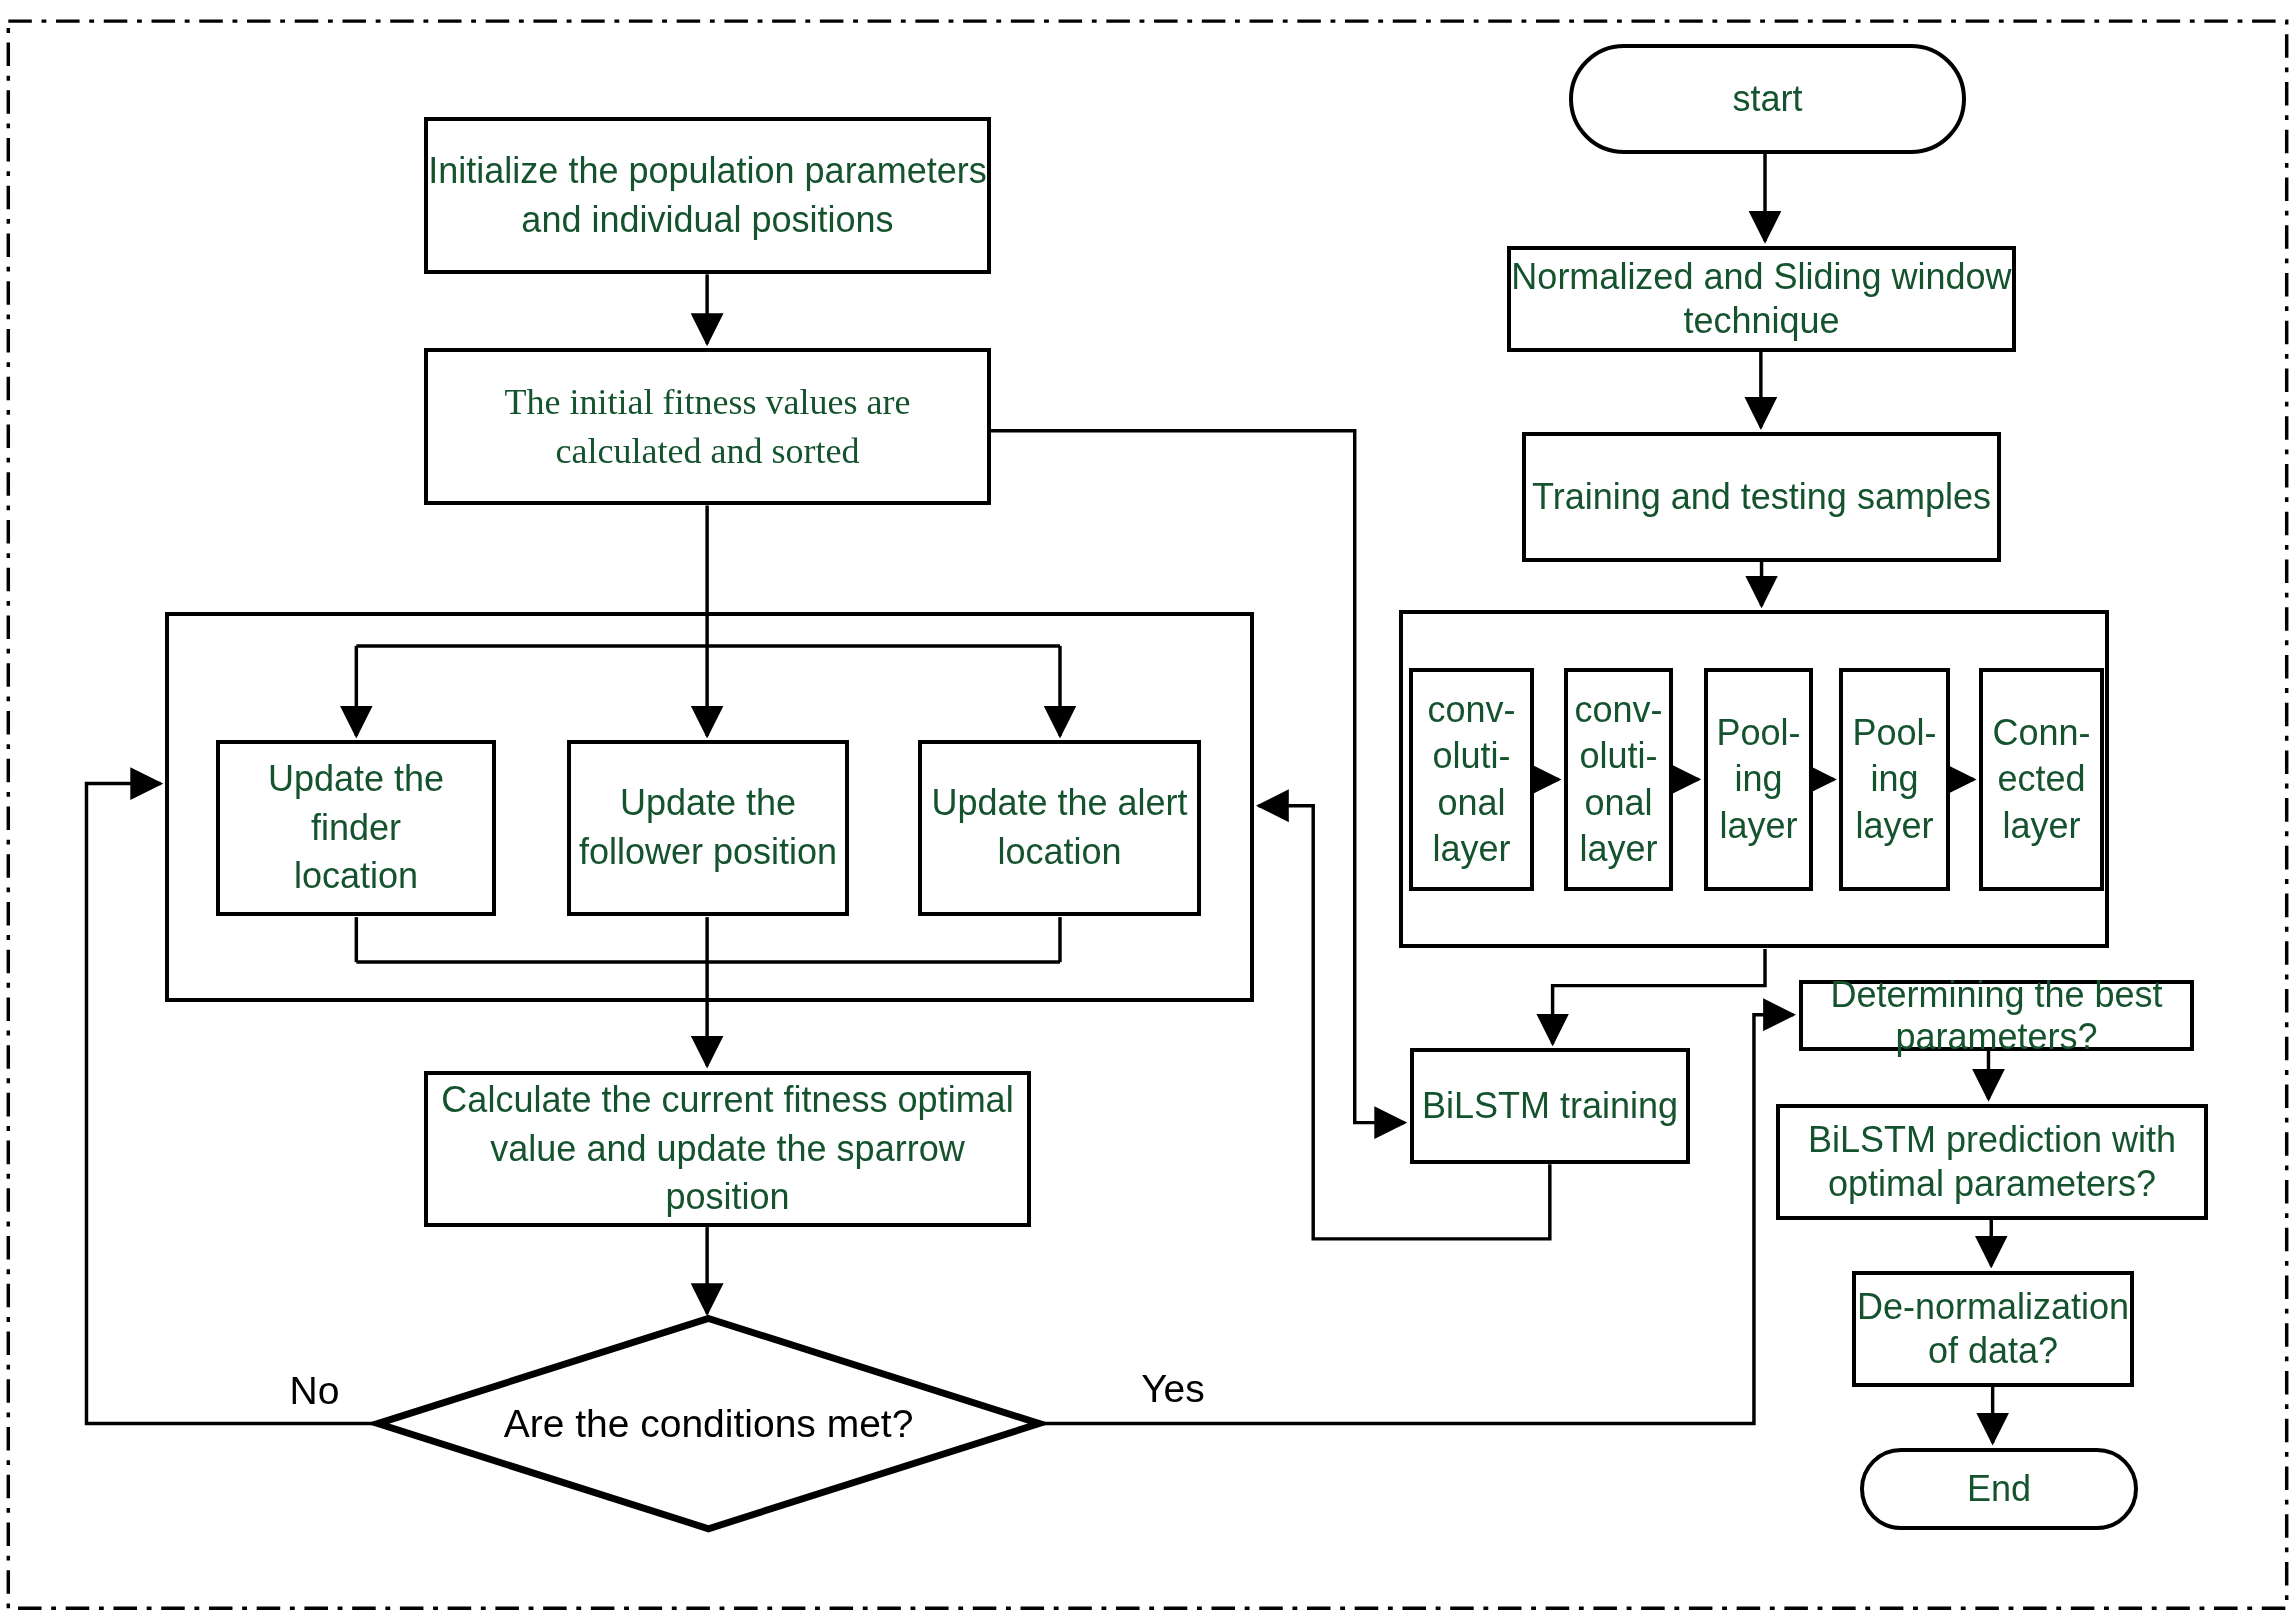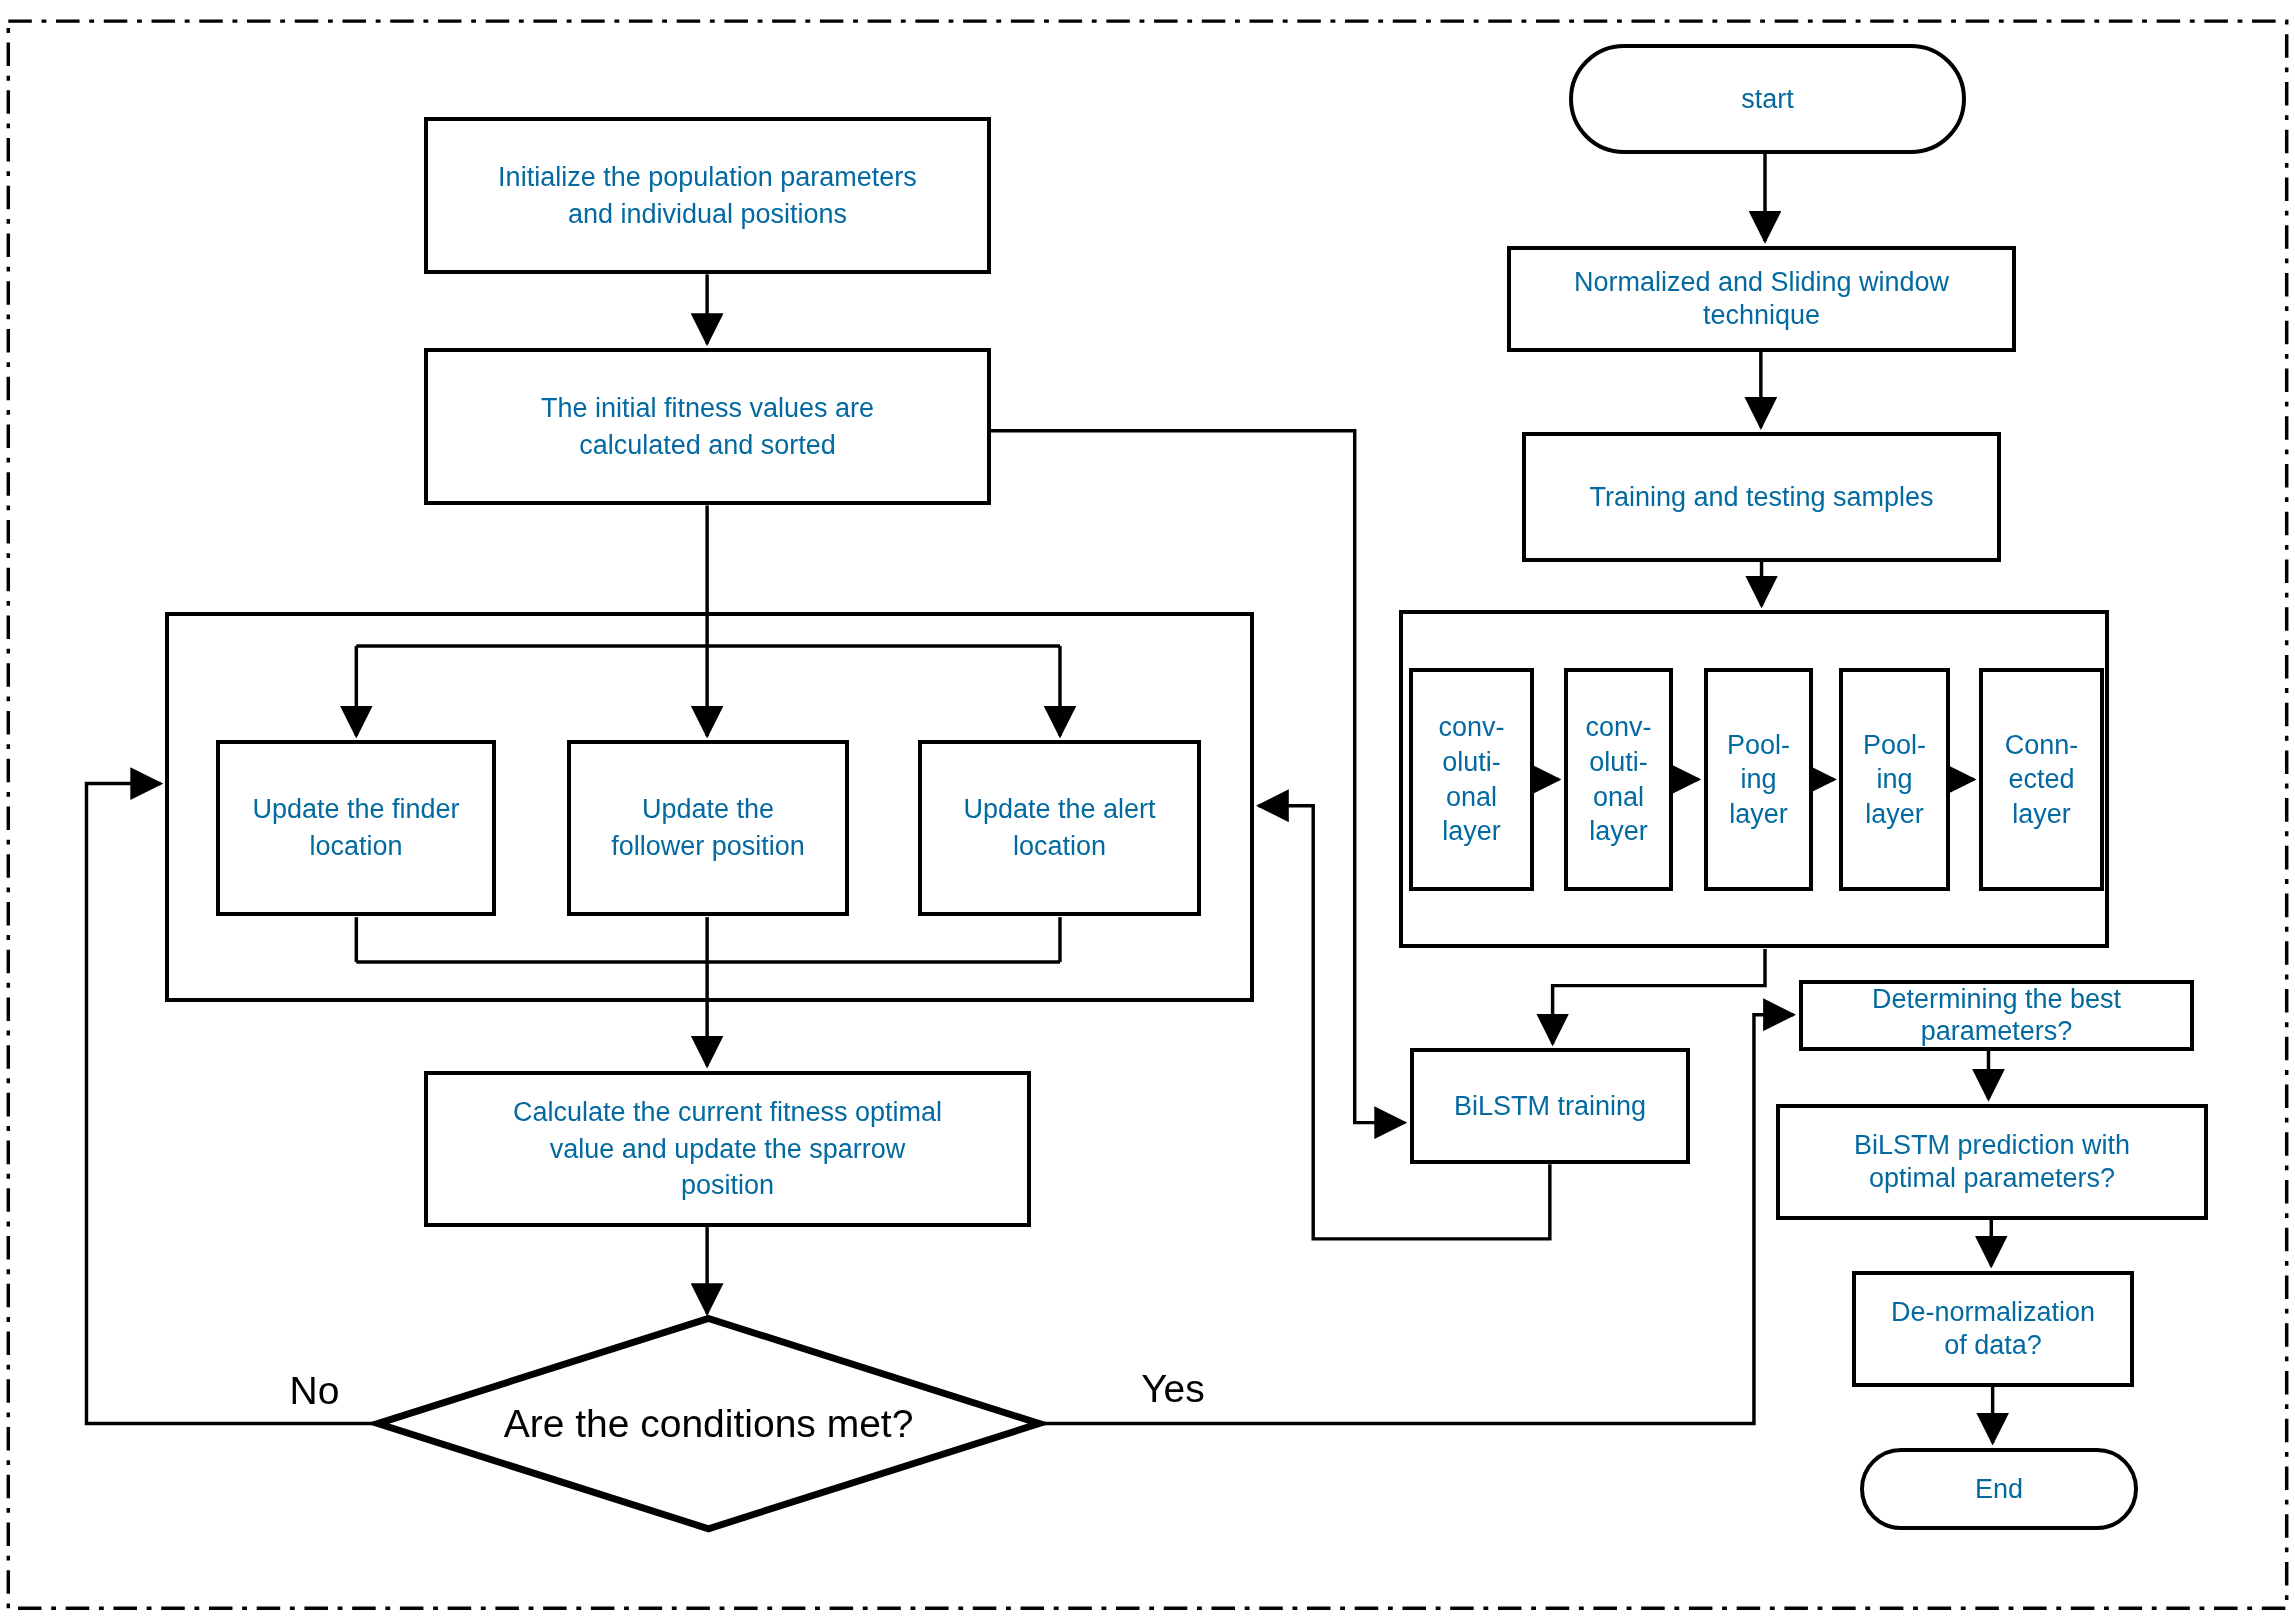--- a/index.html
+++ b/index.html
@@ -23,23 +23,23 @@
   .node {
     position: absolute;
     box-sizing: border-box;
     border: 4.8px solid #000000;
     background: #ffffff;
     display: flex;
     align-items: center;
     justify-content: center;
     text-align: center;
     white-space: pre-line;
-    font-size: 27px;
+    font-size: 36px;
     line-height: 1.36;
-    color: #0369a1;
+    color: #14532d;
   }
   .container-box {
     background: transparent;
   }
   .stadium {
     border-radius: 62px;
   }
   .tight {
     line-height: 1.16;
   }
@@ -100,21 +100,21 @@
     <path d="M2880 2004 V2085" fill="none" stroke="#000000" stroke-width="5" marker-end="url(#arrowhead)"></path>
   </svg>
 
   <div class="node container-box" style="left:165px; top:612px; width:1089px; height:390px;"></div>
 
   <div class="node container-box" style="left:1399px; top:610px; width:710px; height:338px;"></div>
 
   <div class="node" style="left:424px; top:117px; width:567px; height:157px;">Initialize the population parameters
 and individual positions</div>
 
-  <div class="node" style="left:424px; top:348px; width:567px; height:157px;">The initial fitness values are
+  <div class="node" style="left:424px; top:348px; width:567px; height:157px;font-family:Liberation Serif, serif;">The initial fitness values are
 calculated and sorted</div>
 
   <div class="node" style="left:216px; top:740px; width:280px; height:176px;">Update the finder
 location</div>
 
   <div class="node" style="left:567px; top:740px; width:282px; height:176px;">Update the
 follower position</div>
 
   <div class="node" style="left:918px; top:740px; width:283px; height:176px;">Update the alert
 location</div>

